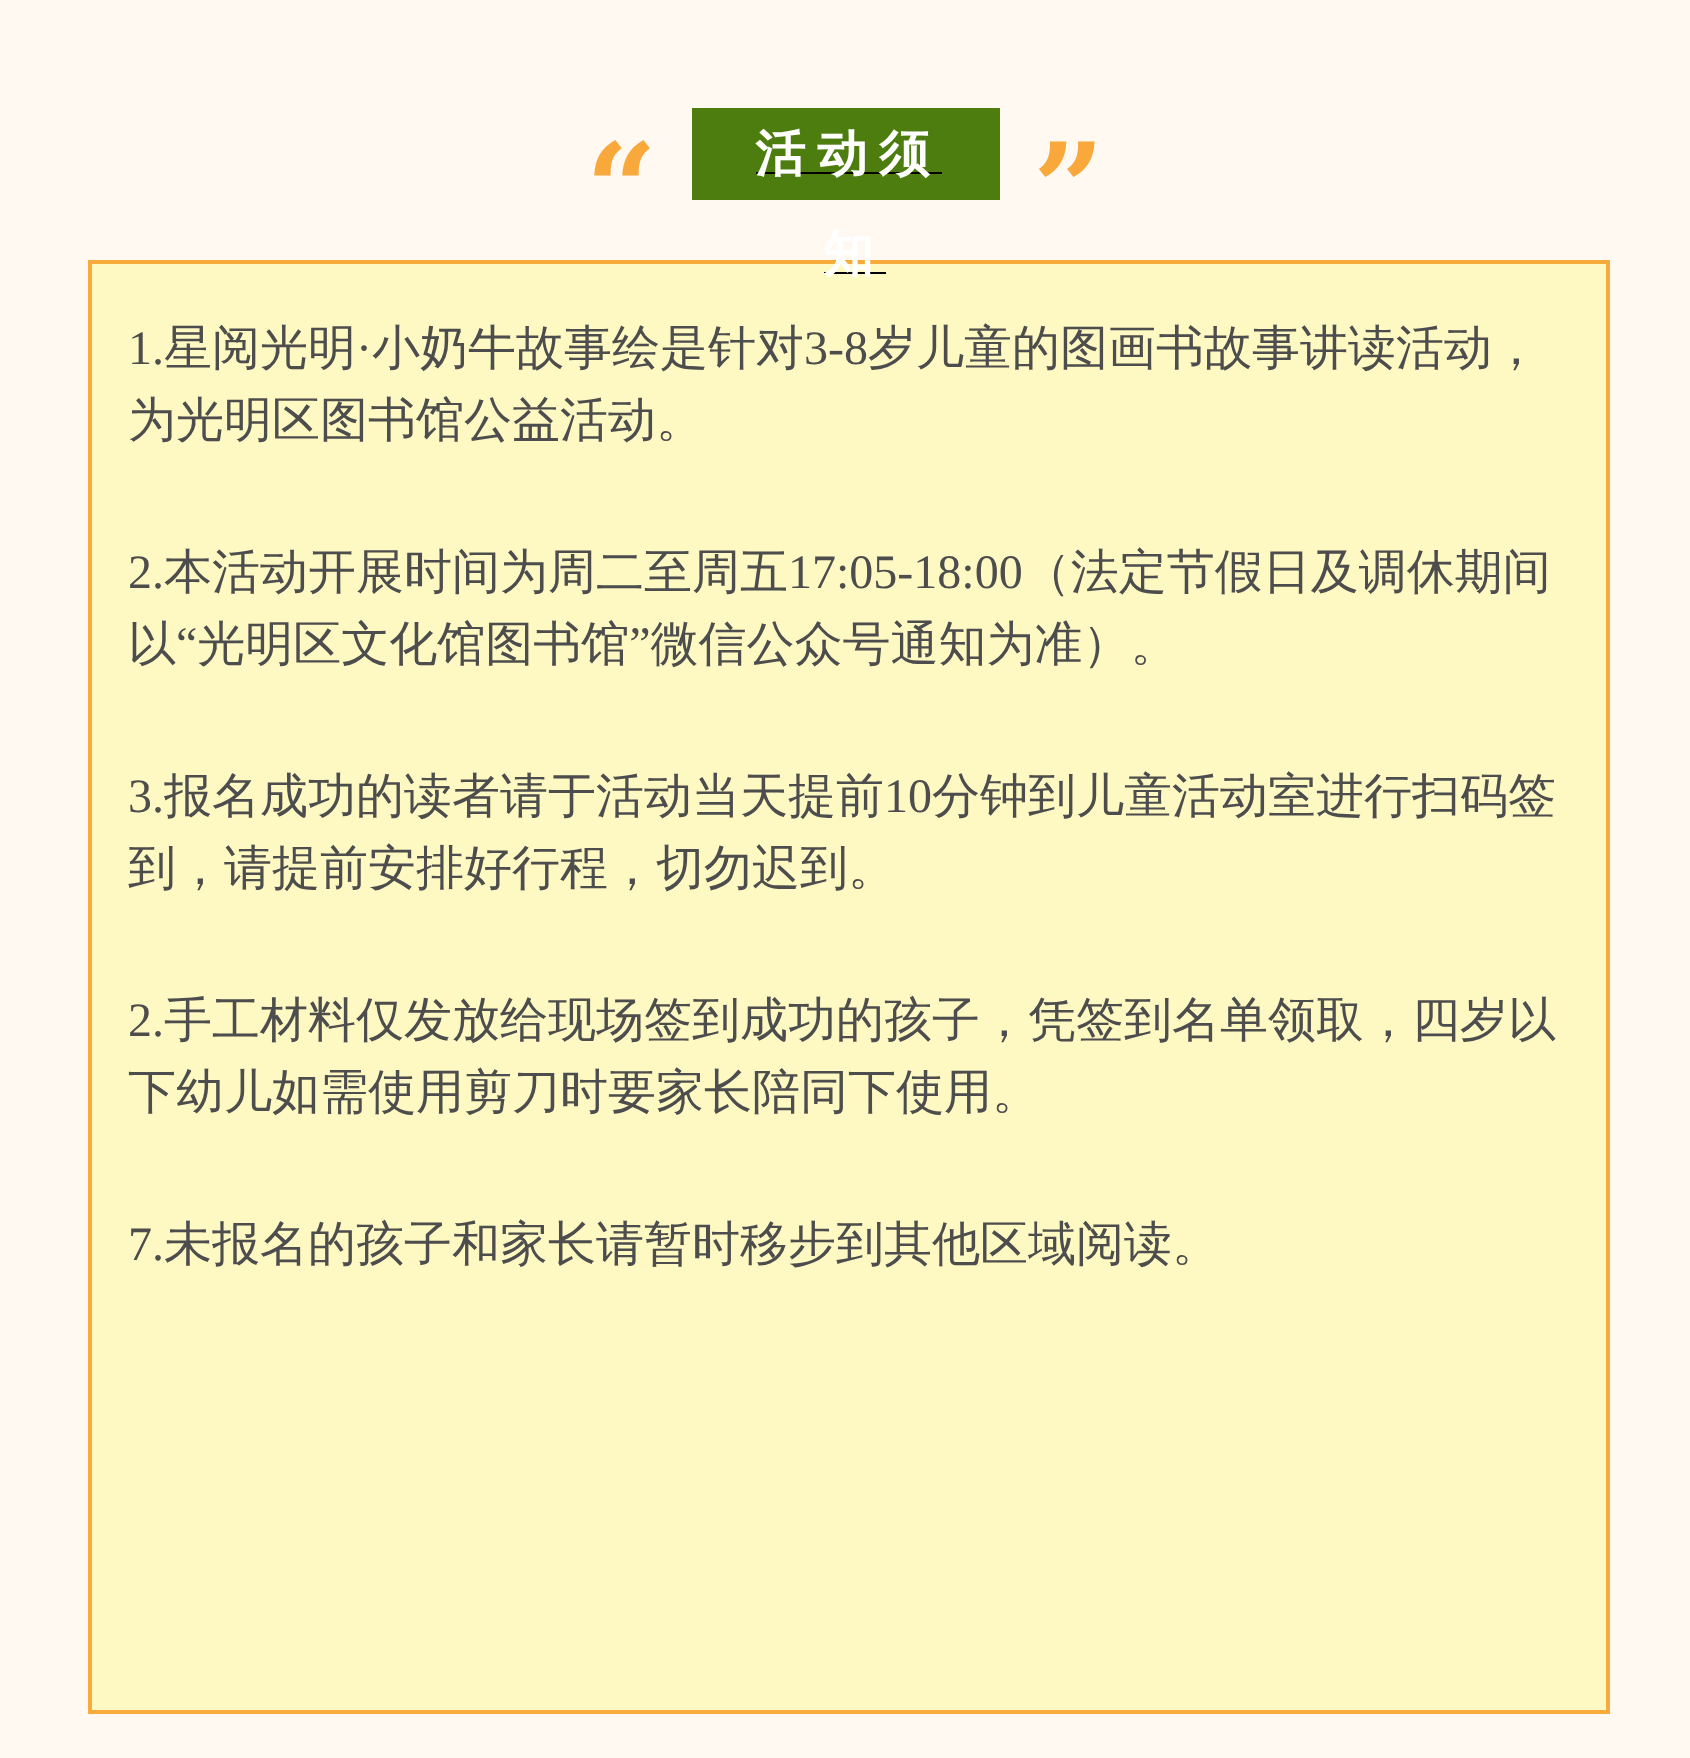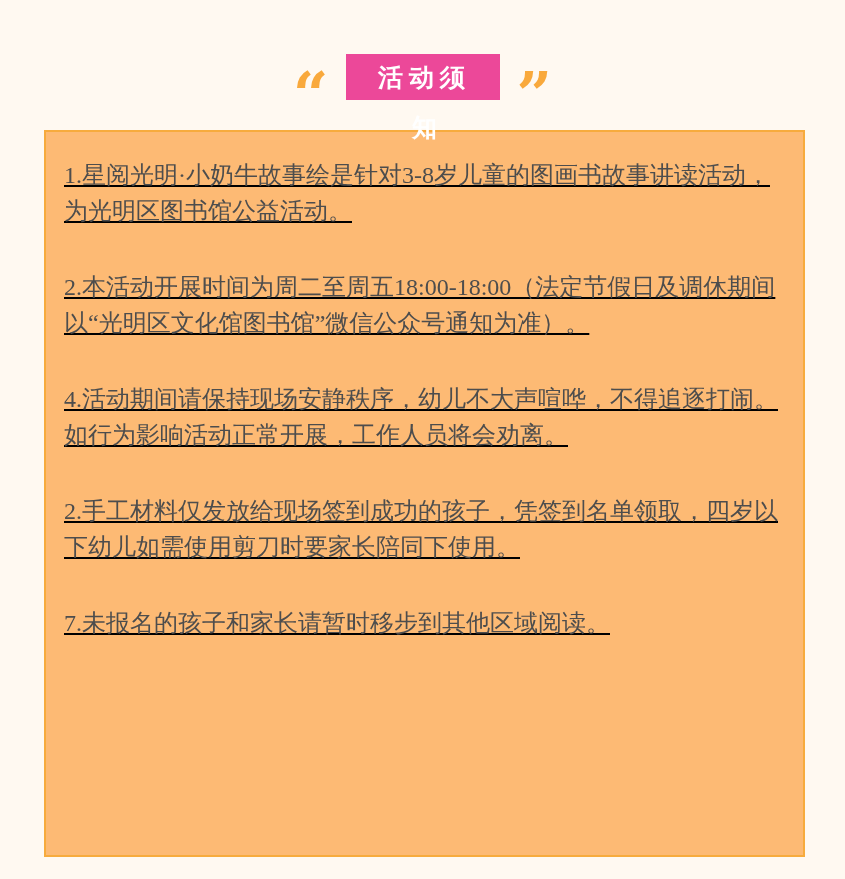--- a/index.html
+++ b/index.html
@@ -31,43 +31,43 @@
     font-weight: bold;
     font-size: 62px;
     line-height: 62px;
     height: 46px;
     color: #F9A93C;
     position: relative;
     top: 10px;
     user-select: none;
   }
   .badge {
-    background: #ec4899;
+    background: #4d7c0f;
     height: 46px;
     line-height: 46px;
     padding: 0 16px 0 20px;
     text-align: center;
+    text-decoration: underline;
   }
   .badge .badge-label {
     font-family: "Liberation Sans", "DejaVu Sans", sans-serif;
     font-weight: bold;
     font-size: 25px;
     letter-spacing: 6px;
     margin-right: -6px;
     color: #FFFFFF;
   }
   .notice-box {
     box-sizing: border-box;
     width: 761px;
     height: 727px;
     margin: 30px 40px 0 44px;
-    background: #fdba74;
+    background: #fef9c3;
     border: 2px solid #F7AB3D;
     padding: 25px 18px 24px 18px;
-    text-decoration: underline;
   }
   .notice-item {
     margin: 0 0 40px 0;
     font-size: 24px;
     line-height: 36px;
     color: #4D4D4D;
     text-align: left;
     word-break: break-all;
   }
   .notice-item:last-child {
@@ -84,20 +84,20 @@
     <span class="quote">“</span>
     <div class="badge">
       <span class="badge-label">活动须知</span>
     </div>
     <span class="quote">”</span>
   </div>
 
   <div class="notice-box">
     <div>
         <p class="notice-item">1.星阅光明·小奶牛故事绘是针对3-8岁儿童的图画书故事讲读活动，为光明区图书馆公益活动。</p>
-        <p class="notice-item">2.本活动开展时间为周二至周五18:00-18:00（法定节假日及调休期间以“光明区文化馆图书馆”微信公众号通知为准）。</p>
-        <p class="notice-item">4.活动期间请保持现场安静秩序，幼儿不大声喧哗，不得追逐打闹。如行为影响活动正常开展，工作人员将会劝离。</p>
+        <p class="notice-item">2.本活动开展时间为周二至周五17:05-18:00（法定节假日及调休期间以“光明区文化馆图书馆”微信公众号通知为准）。</p>
+        <p class="notice-item">3.报名成功的读者请于活动当天提前10分钟到儿童活动室进行扫码签到，请提前安排好行程，切勿迟到。</p>
         <p class="notice-item">2.手工材料仅发放给现场签到成功的孩子，凭签到名单领取，四岁以下幼儿如需使用剪刀时要家长陪同下使用。</p>
         <p class="notice-item">7.未报名的孩子和家长请暂时移步到其他区域阅读。</p>
       </div>
   </div>
 
 </div>
 
 </body></html>

